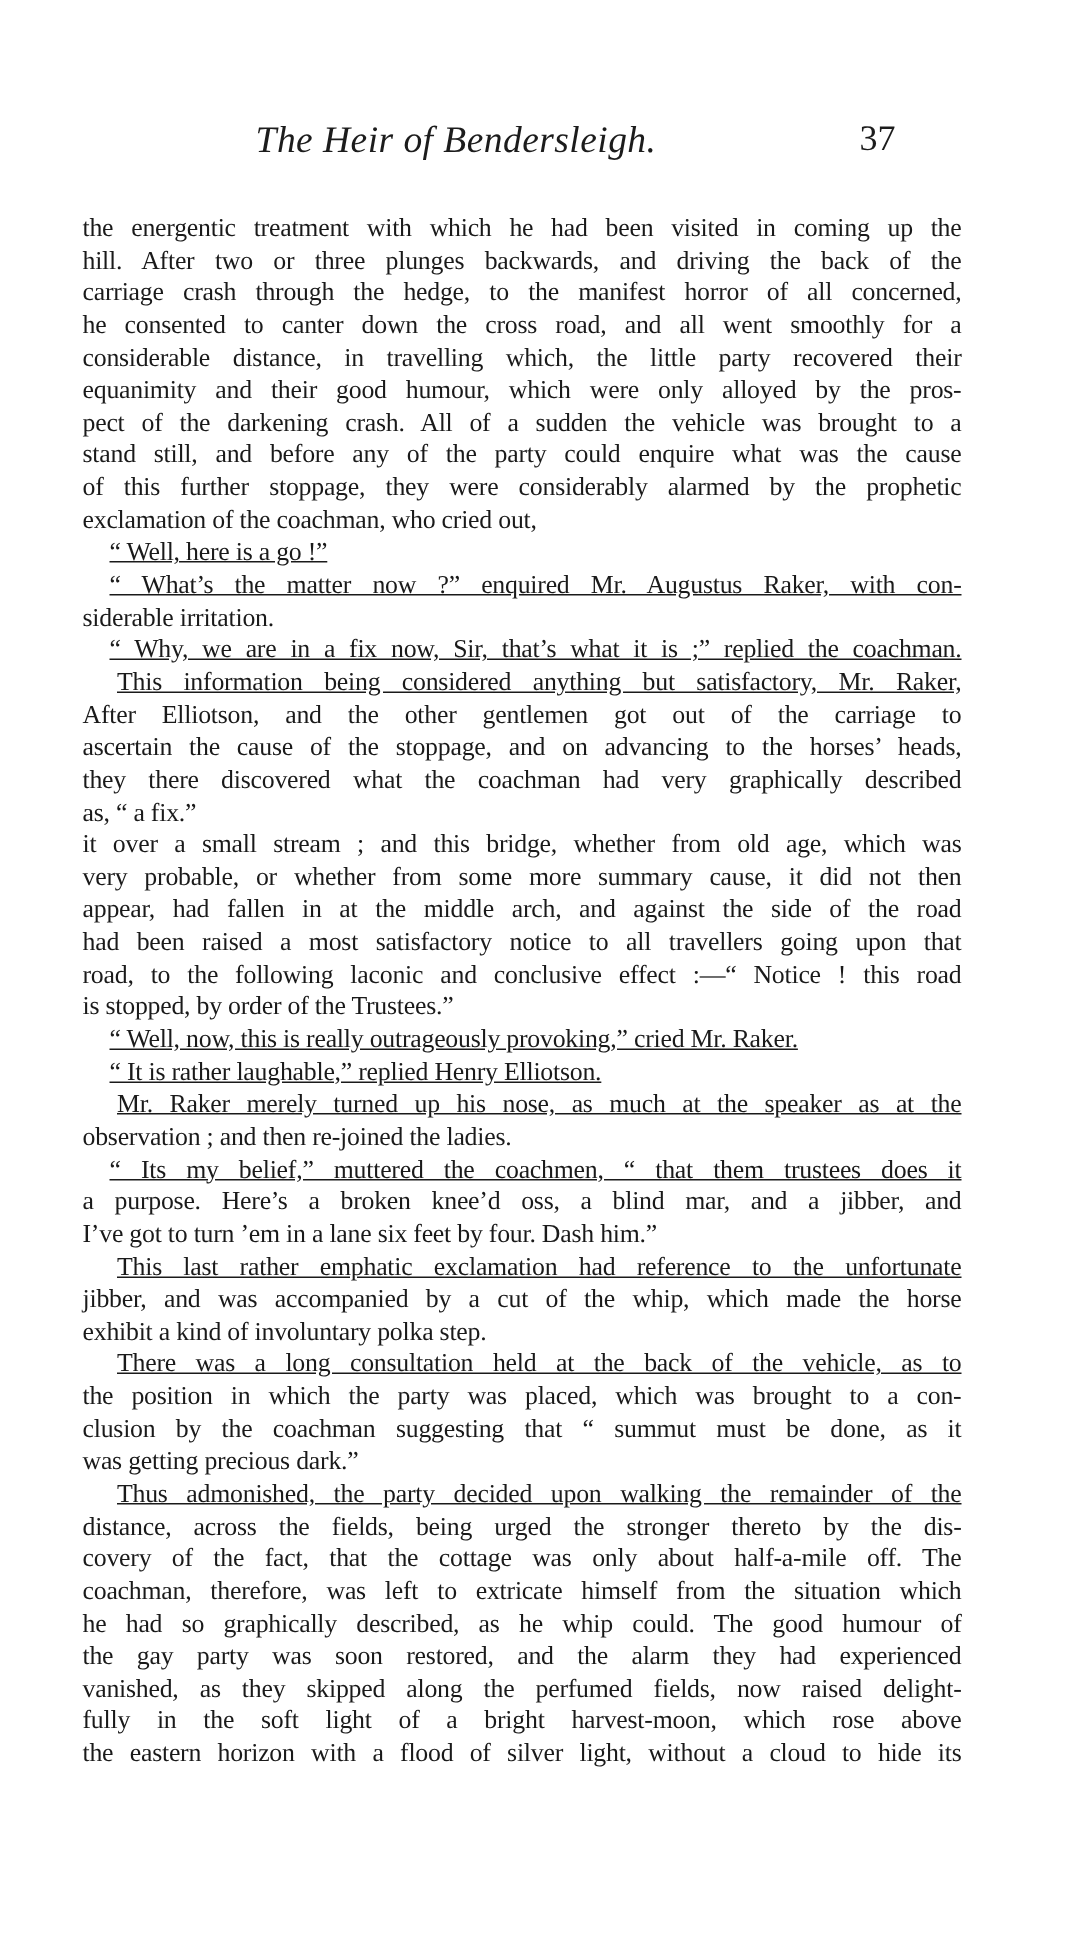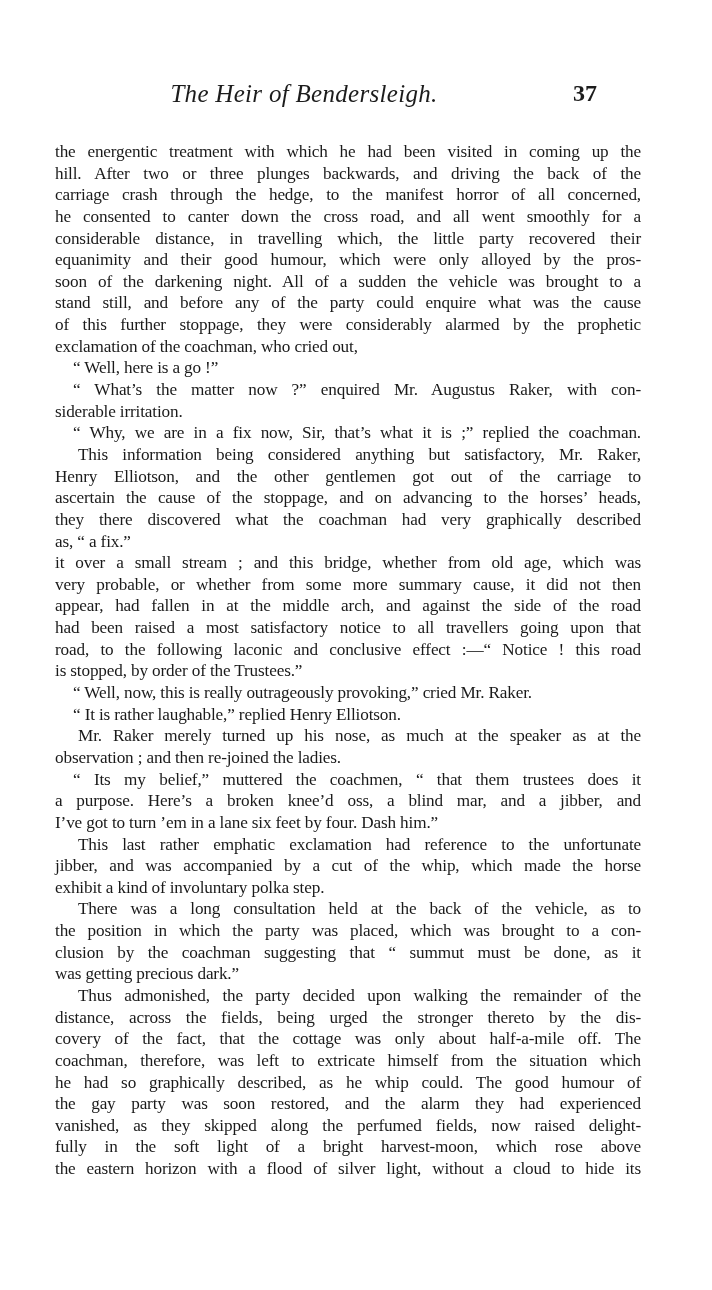--- a/index.html
+++ b/index.html
@@ -39,21 +39,20 @@
     font-size: 25px;
     letter-spacing: 0.3px;
     color: #1c1c1c;
   }
   .page-number {
     position: absolute;
     right: 0;
     top: 0;
     font-size: 24px;
     color: #1c1c1c;
-    font-weight: bold;
   }
   .body-text {
     position: absolute;
     top: 141px;
     left: 11px;
     width: 586px;
     margin-left: 44px;
   }
   .line {
     display: block;
@@ -81,48 +80,49 @@
     width: 100%;
     white-space: normal;
     text-align: justify;
     text-align-last: justify;
   }
   .line.last > span.t {
     text-align-last: left;
   }
   .line.indent > span.t, .line.indent-q > span.t {
     width: 100%;
+    text-decoration: underline;
   }
 </style>
 </head>
 <body>
 
 <div class="page">
   <div class="running-head">
     <span class="running-title">The Heir of Bendersleigh.</span>
     <span class="page-number">37</span>
   </div>
 
   <div class="body-text" id="body-text">
       <div class="line"><span class="t">the energentic treatment with which he had been visited in coming up the</span></div>
       <div class="line"><span class="t">hill.   After two or three plunges backwards, and driving the back of the</span></div>
       <div class="line"><span class="t">carriage crash through the hedge, to the manifest horror of all concerned,</span></div>
       <div class="line"><span class="t">he consented to canter down the cross road, and all went smoothly for a</span></div>
       <div class="line"><span class="t">considerable distance, in travelling which, the little party recovered their</span></div>
       <div class="line"><span class="t">equanimity and their good humour, which were only alloyed by the pros-</span></div>
-      <div class="line"><span class="t">soon of the darkening night.   All of a sudden the vehicle was brought to a</span></div>
+      <div class="line"><span class="t">pect of the darkening crash.   All of a sudden the vehicle was brought to a</span></div>
       <div class="line"><span class="t">stand still, and before any of the party could enquire what was the cause</span></div>
       <div class="line"><span class="t">of this further stoppage, they were considerably alarmed by the prophetic</span></div>
       <div class="line last"><span class="t">exclamation of the coachman, who cried out,</span></div>
       <div class="line indent-q last"><span class="t">“ Well, here is a go !”</span></div>
       <div class="line indent-q"><span class="t">“ What’s the matter now ?” enquired Mr. Augustus Raker, with con-</span></div>
       <div class="line last"><span class="t">siderable irritation.</span></div>
       <div class="line indent-q"><span class="t">“ Why, we are in a fix now, Sir, that’s what it is ;” replied the coachman.</span></div>
       <div class="line indent"><span class="t">This information being considered anything but satisfactory, Mr. Raker,</span></div>
-      <div class="line"><span class="t">Henry Elliotson, and the other gentlemen got out of the carriage to</span></div>
+      <div class="line"><span class="t">After Elliotson, and the other gentlemen got out of the carriage to</span></div>
       <div class="line"><span class="t">ascertain the cause of the stoppage, and on advancing to the horses’ heads,</span></div>
       <div class="line"><span class="t">they there discovered what the coachman had very graphically described</span></div>
       <div class="line last"><span class="t">as, “ a fix.”</span></div>
       <div class="line"><span class="t">it over a small stream ;  and this bridge, whether from old age, which was</span></div>
       <div class="line"><span class="t">very probable, or whether from some more summary cause, it did not then</span></div>
       <div class="line"><span class="t">appear, had fallen in at the middle arch, and against the side of the road</span></div>
       <div class="line"><span class="t">had been raised a most satisfactory notice to all travellers going upon that</span></div>
       <div class="line"><span class="t">road, to the following laconic and conclusive effect :—“ Notice !  this road</span></div>
       <div class="line last"><span class="t">is stopped, by order of the Trustees.”</span></div>
       <div class="line indent-q last"><span class="t">“ Well, now, this is really outrageously provoking,” cried Mr. Raker.</span></div>

